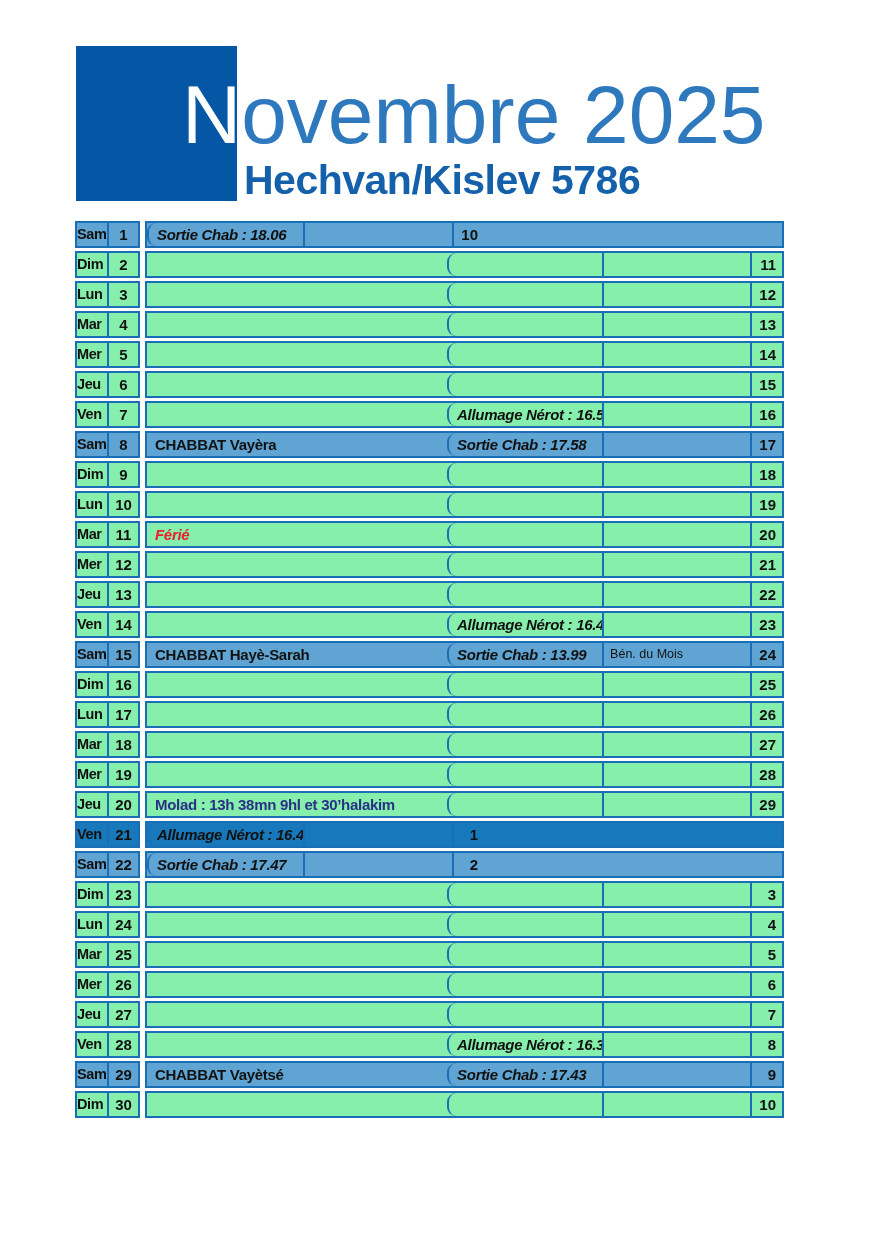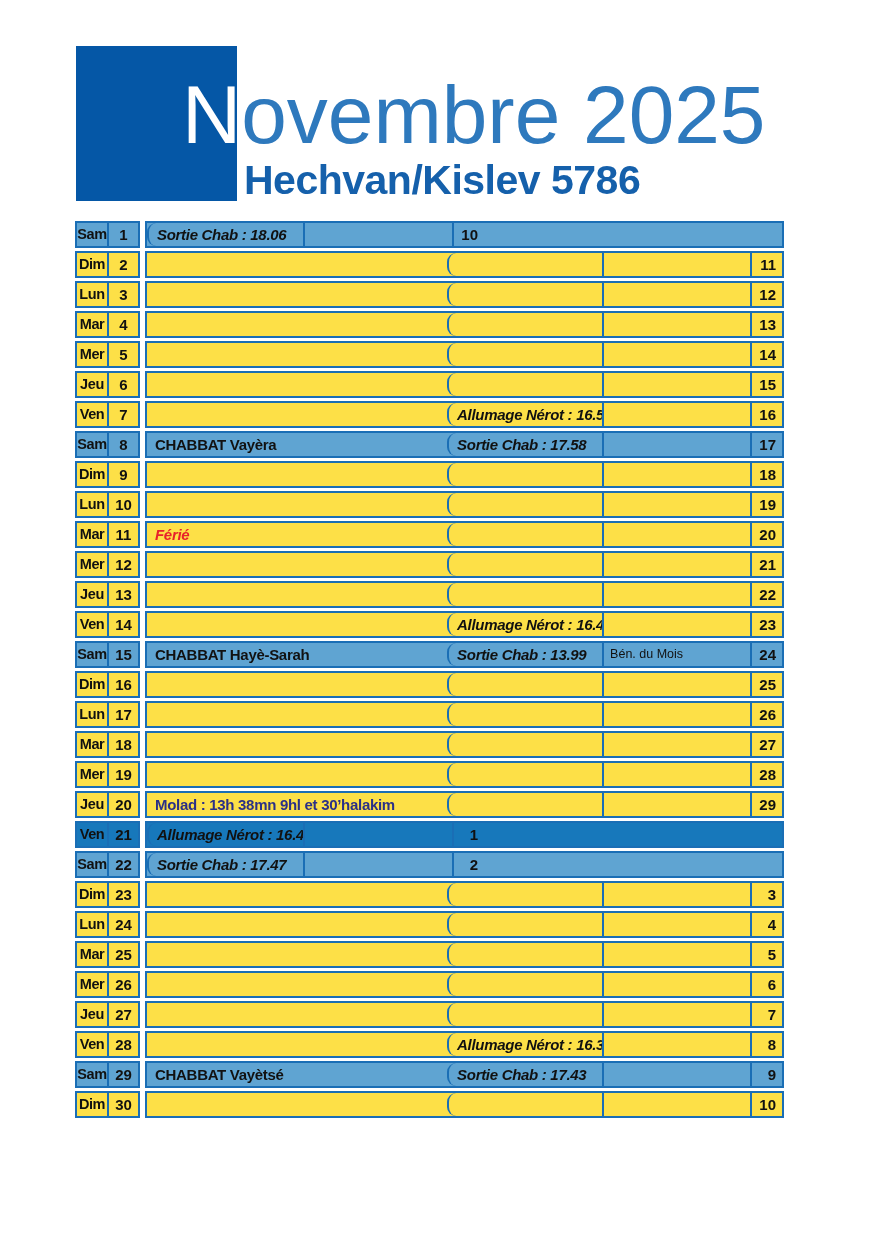--- a/index.html
+++ b/index.html
@@ -63,36 +63,36 @@
   }
   .row {
     display: flex;
     height: 27px;
     margin-bottom: 3px;
   }
   .unit {
     display: flex;
     box-sizing: border-box;
     border: 2px solid var(--border-blue, #1a6eb5);
-    background: #fde047;
+    background: #86efac;
   }
   .unit-left  { width: 65px;  margin-right: 5px; }
   .unit-right { width: 639px; }
 
   .cell {
     box-sizing: border-box;
     height: 23px;
     line-height: 23px;
     font-size: 15px;
     font-weight: bold;
     color: #111111;
     overflow: hidden;
     white-space: nowrap;
   }
-  .cell-day   { width: 32px;  text-align: center; border-right: 2px solid var(--border-blue, #1a6eb5); font-size: 14.5px; letter-spacing: -0.4px; }
+  .cell-day   { width: 32px;  border-right: 2px solid var(--border-blue, #1a6eb5); font-size: 14.5px; letter-spacing: -0.4px; }
   .cell-num   { width: 29px;  text-align: center; }
   .cell-event { width: 302px; padding-left: 8px; letter-spacing: -0.3px; }
   .cell-time  { width: 156px; padding-left: 8px; font-style: italic; border-left: 2px solid var(--border-blue, #1a6eb5); letter-spacing: -0.3px; border-radius: 9px; }
   .cell-note  { width: 149px; padding-left: 6px; font-weight: normal; font-size: 12.5px; border-left: 2px solid var(--border-blue, #1a6eb5); }
   .cell-heb   { width: 32px;  text-align: right; padding-right: 6px; border-left: 2px solid var(--border-blue, #1a6eb5); }
 
   
   .row.shabbat .unit { background: var(--shabbat-bg, #5fa4d2); }
   .row.roch    .unit { background: var(--roch-bg, #1778bb); }
 

